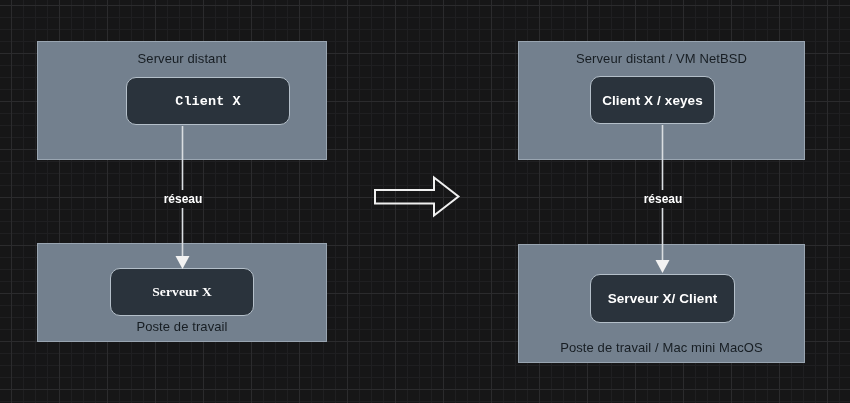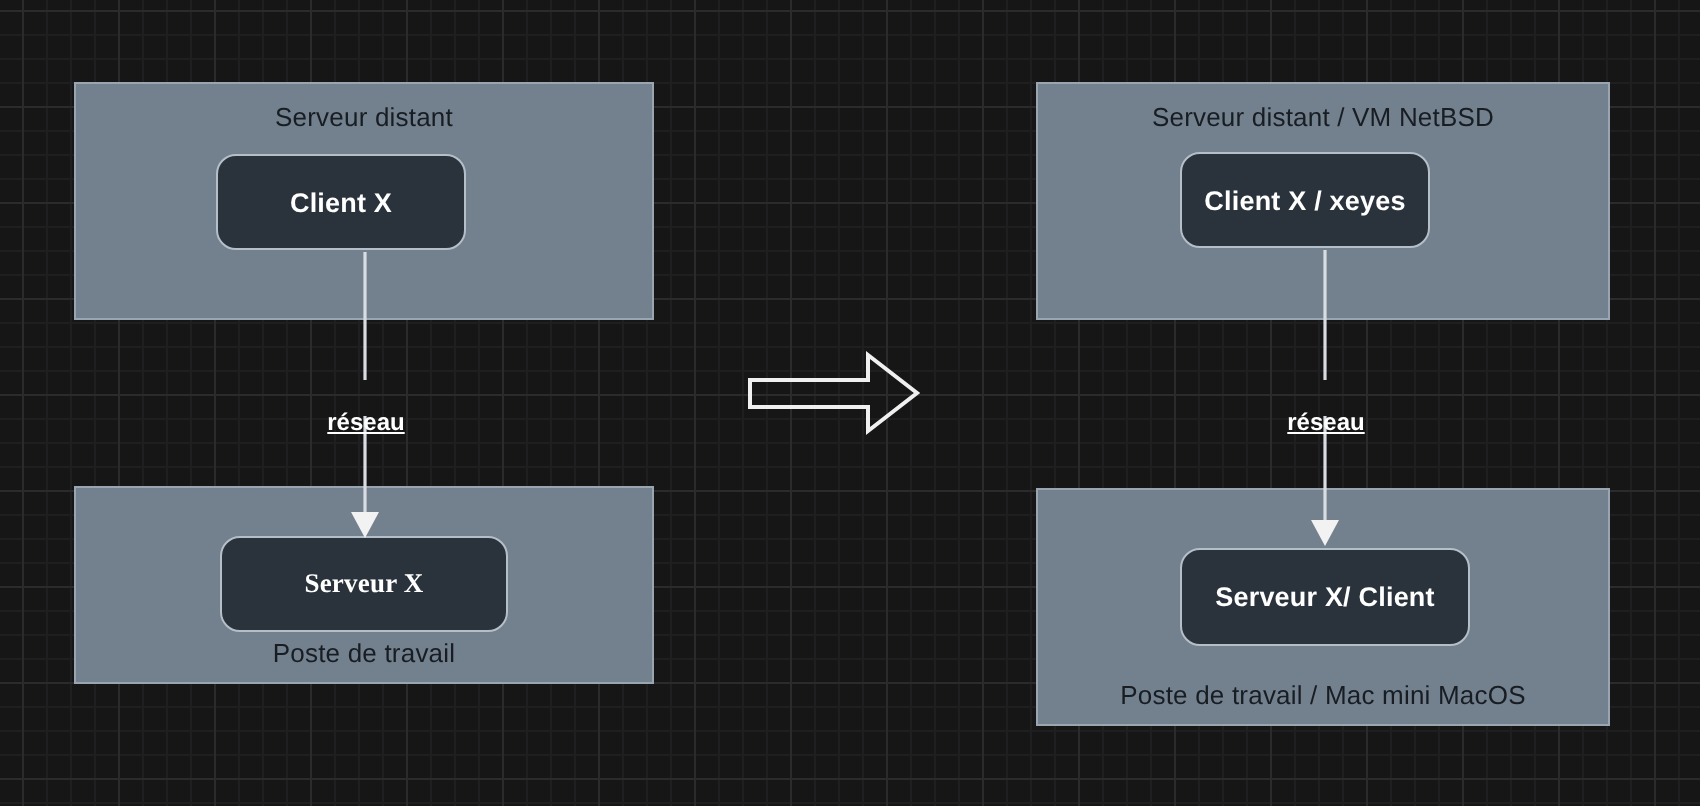--- a/index.html
+++ b/index.html
@@ -58,38 +58,37 @@
     left: 0;
     top: 0;
     width: 850px;
     height: 403px;
     pointer-events: none;
   }
   .net-label {
     position: absolute;
     width: 100px;
     text-align: center;
-    top: 204px;
+    top: 192px;
     font-size: 12px;
     font-weight: 700;
     color: var(--connector_label, #ffffff);
-    text-decoration: underline;
   }
   .net-label.left-side { left: 133px; }
   .net-label.right-side { left: 613px; }
 </style>
 </head>
 <body>
 
 <div class="canvas">
 
   <div class="panel" style="left:37px; top:41px; width:290px; height:119px;">
     <div class="panel-title at-top">Serveur distant</div>
   </div>
-  <div class="node" style="left:108px; top:77px; width:125px; height:48px;">
+  <div class="node" style="left:126px; top:77px; width:164px; height:48px;font-family:Liberation Mono, monospace;">
     <span>Client X</span>
   </div>
 
   <div class="panel" style="left:37px; top:243px; width:290px; height:99px;">
     <div class="panel-title at-bottom">Poste de travail</div>
   </div>
   <div class="node" style="left:110px; top:268px; width:144px; height:48px;font-family:Liberation Serif, serif;">
     <span>Serveur X</span>
   </div>
 

